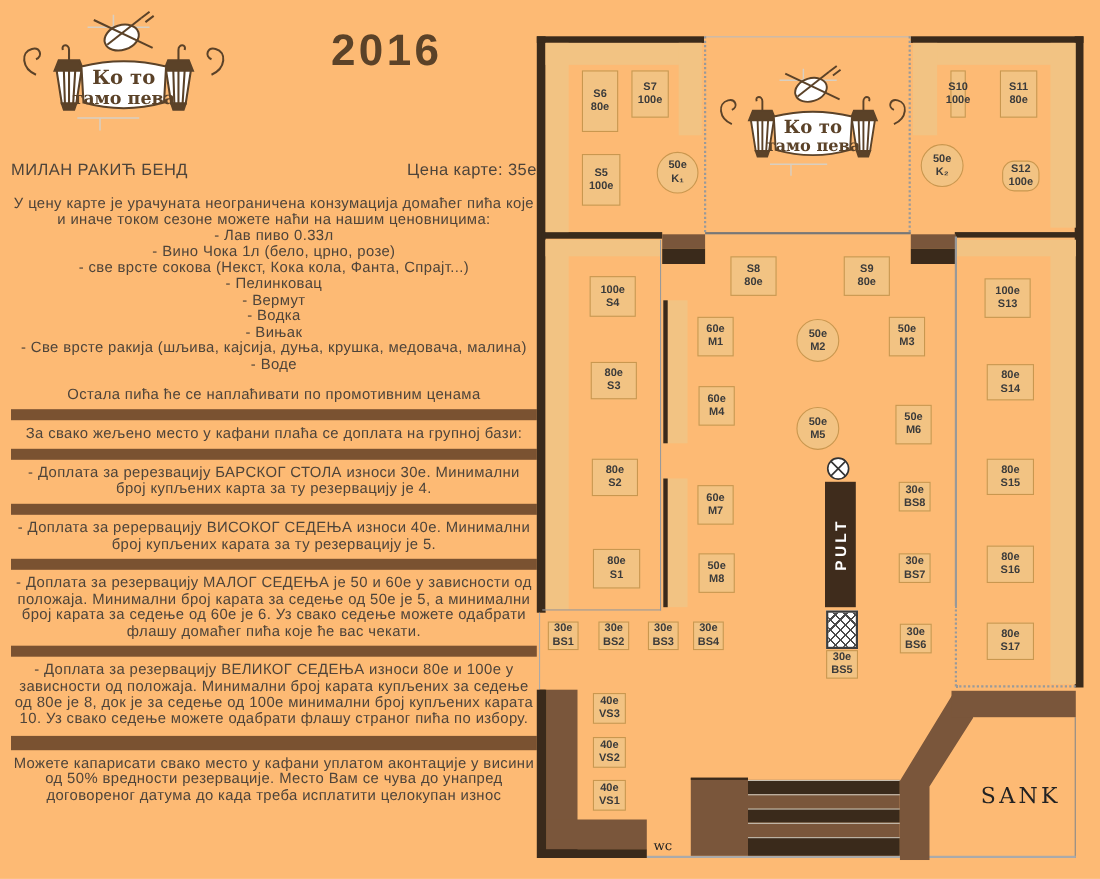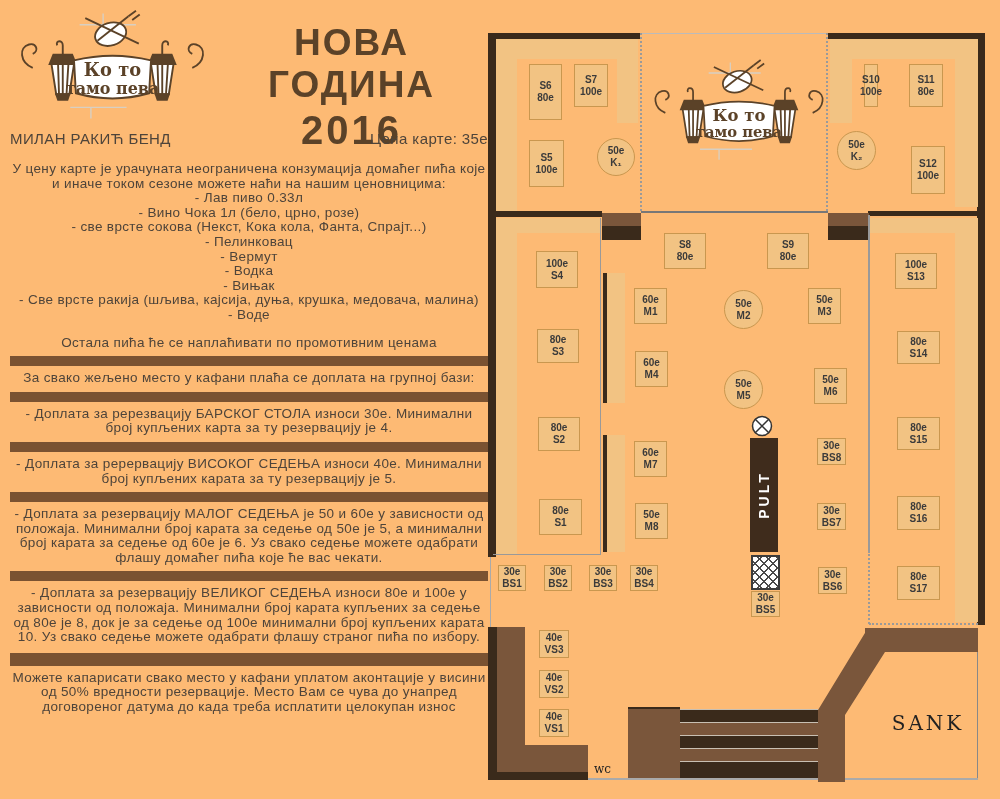--- a/index.html
+++ b/index.html
@@ -7,21 +7,21 @@
     font-family:"Liberation Sans", sans-serif; }
   .page { position:absolute; left:0; top:0; width:1000px; height:799px; background:#fdba74; }
 
   
   .left-col { position:absolute; left:10px; top:6px; width:478px; color:var(--body,#4e443a); }
   .header-row { display:flex; height:124px; }
   .logo-box { width:205px; height:122px; }
   .title-box { flex:1; text-align:center; padding-top:16px; color:var(--brown,#5b4228); }
   .title1 { font-size:37px; font-weight:bold; letter-spacing:2px; }
   .title2 { font-size:40px; font-weight:bold; letter-spacing:3px; margin-top:2px; }
-  .band-row { display:flex; justify-content:space-between; 
+  .band-row { display:flex; justify-content:space-between; margin-top:16px;
     font-size:15px; letter-spacing:.4px;text-align:center; }
   .txt { font-size:13.5px; line-height:14.6px; letter-spacing:.35px;text-align:center; }
   .intro { margin-top:15px; }
   .promo { margin-top:13px; }
   .bar { height:10px; background:var(--sep,#7a5231); margin:6px 0 5px 0; }
   .bar.thick { height:13px; margin-top:8px; }
 
   
   .fp { position:absolute; left:0; top:0; width:1000px; height:799px; }
   .w  { position:absolute; background:var(--dark,#3a2a1b); }
@@ -84,21 +84,20 @@
             <path d="M146,62 L170,62 L165,94 L151,94 Z" fill="#fff"></path>
             <path d="M153,62 L154,94 M158,62 L158,94 M164,62 L162,94" fill="none"></path>
             <path d="M151,94 L165,94 L163,100 L153,100 Z" fill="#5b4228"></path>
             <path d="M64,58 Q105,48 146,58 L144,93 Q105,104 66,93 Z" fill="#fff"></path>
           </g>
           <text class="logo-text" x="105" y="75" font-size="19" text-anchor="middle">Ко то</text>
           <text class="logo-text" x="105" y="94" font-size="17" text-anchor="middle">тамо пева</text>
         </svg>
       </div>
       <div class="title-box">
-        <div class="title1">НОВА ГОДИНА</div>
         <div class="title2">2016</div>
       </div>
     </div>
 
     <div class="band-row">
       <span>МИЛАН РАКИЋ БЕНД</span>
       <span>Цена карте: 35е</span>
     </div>
 
     <div class="txt intro">У цену карте је урачуната неограничена конзумација домаћег пића које и иначе током сезоне можете наћи на нашим ценовницима:</div>
@@ -251,21 +250,21 @@
         <div class="tl">100e</div>
       </div>
       <div class="fp-table" style="left: 909px; top: 64px; width: 34px; height: 43px;">
         <div class="tl">S11</div>
         <div class="tl">80e</div>
       </div>
       <div class="fp-table circle" style="left: 837px; top: 131px; width: 39px; height: 39px;">
         <div class="tl">50e</div>
         <div class="tl">K₂</div>
       </div>
-      <div class="fp-table" style="left: 911px; top: 146px; width: 34px; height: 48px;">
+      <div class="fp-table" style="left: 911px; top: 146px; width: 34px; height: 28px; border-radius: 11px;">
         <div class="tl">S12</div>
         <div class="tl">100e</div>
       </div>
       <div class="fp-table" style="left: 536px; top: 251px; width: 42px; height: 37px;">
         <div class="tl">100e</div>
         <div class="tl">S4</div>
       </div>
       <div class="fp-table" style="left: 537px; top: 329px; width: 42px; height: 34px;">
         <div class="tl">80e</div>
         <div class="tl">S3</div>

